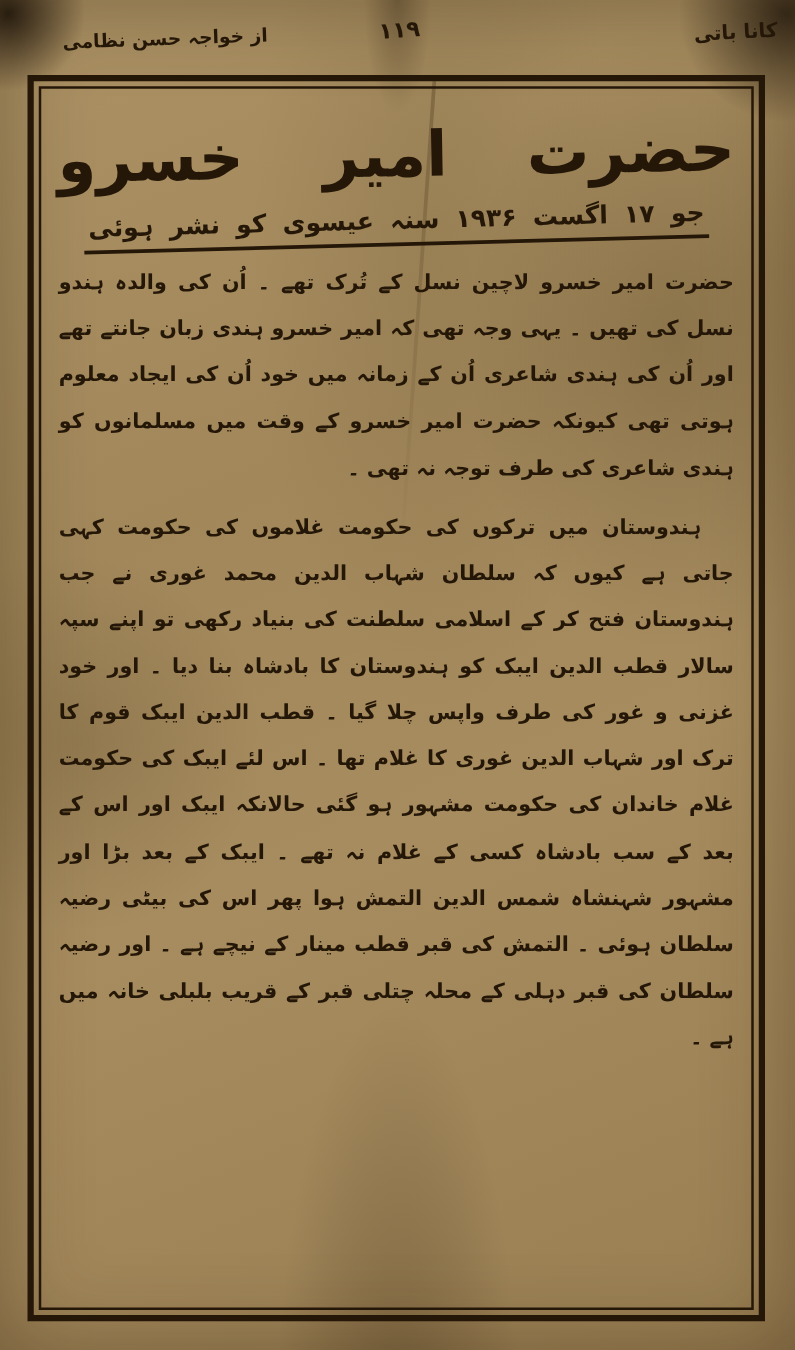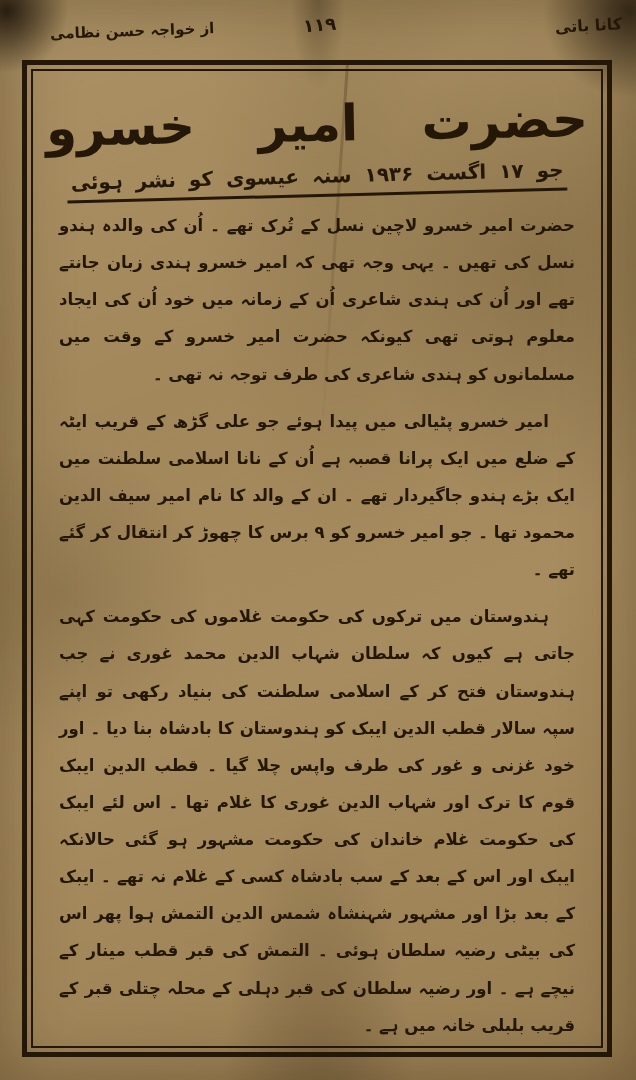--- a/index.html
+++ b/index.html
@@ -69,21 +69,21 @@
     font-size:20px;font-weight:bold;
     word-spacing:6px;
   }
   .body{
     padding:4px 2px 0;
     font-size:16.5px;
     font-weight:bold;
     line-height:2.25;
     text-align:justify;
   }
-  .body p{margin:0 12px 10px;}
+  .body p{margin:0 0 10px;}
   .body p.ind{text-indent:26px;}
 </style>
 </head>
 <body>
 
 <div class="scan">
 
   <div class="crease"></div>
 
   <div class="page-header">
@@ -96,20 +96,19 @@
     <div class="frame-inner">
 
       <h1 class="title">حضرت امیر خسرو</h1>
 
       <div class="subtitle-wrap">
         <h2 class="subtitle">جو ۱۷ اگست ۱۹۳۶ سنہ عیسوی کو نشر ہوئی</h2>
       </div>
 
       <div class="body">
         <p>حضرت امیر خسرو لاچین نسل کے تُرک تھے ۔ اُن کی والدہ ہندو نسل کی تھیں ۔ یہی وجہ تھی کہ امیر خسرو ہندی زبان جانتے تھے اور اُن کی ہندی شاعری اُن کے زمانہ میں خود اُن کی ایجاد معلوم ہوتی تھی کیونکہ حضرت امیر خسرو کے وقت میں مسلمانوں کو ہندی شاعری کی طرف توجہ نہ تھی ۔</p>
-        <p class="ind">امیر خسرو پٹیالی میں پیدا ہوئے جو علی گڑھ کے قریب ایٹہ کے ضلع میں ایک پرانا قصبہ ہے اُن کے نانا اسلامی سلطنت میں ایک بڑے ہندو جاگیردار تھے ۔ ان کے والد کا نام امیر سیف الدین محمود تھا ۔ جو امیر خسرو کو ۹ برس کا چھوڑ کر انتقال کر گئے تھے ۔</p>
         <p class="ind">ہندوستان میں ترکوں کی حکومت غلاموں کی حکومت کہی جاتی ہے کیوں کہ سلطان شہاب الدین محمد غوری نے جب ہندوستان فتح کر کے اسلامی سلطنت کی بنیاد رکھی تو اپنے سپہ سالار قطب الدین ایبک کو ہندوستان کا بادشاہ بنا دیا ۔ اور خود غزنی و غور کی طرف واپس چلا گیا ۔ قطب الدین ایبک قوم کا ترک اور شہاب الدین غوری کا غلام تھا ۔ اس لئے ایبک کی حکومت غلام خاندان کی حکومت مشہور ہو گئی حالانکہ ایبک اور اس کے بعد کے سب بادشاہ کسی کے غلام نہ تھے ۔ ایبک کے بعد بڑا اور مشہور شہنشاہ شمس الدین التمش ہوا پھر اس کی بیٹی رضیہ سلطان ہوئی ۔ التمش کی قبر قطب مینار کے نیچے ہے ۔ اور رضیہ سلطان کی قبر دہلی کے محلہ چتلی قبر کے قریب بلبلی خانہ میں ہے ۔</p>
 
       </div>
 
     </div>
   </div>
 </div>
 
 </body></html>

